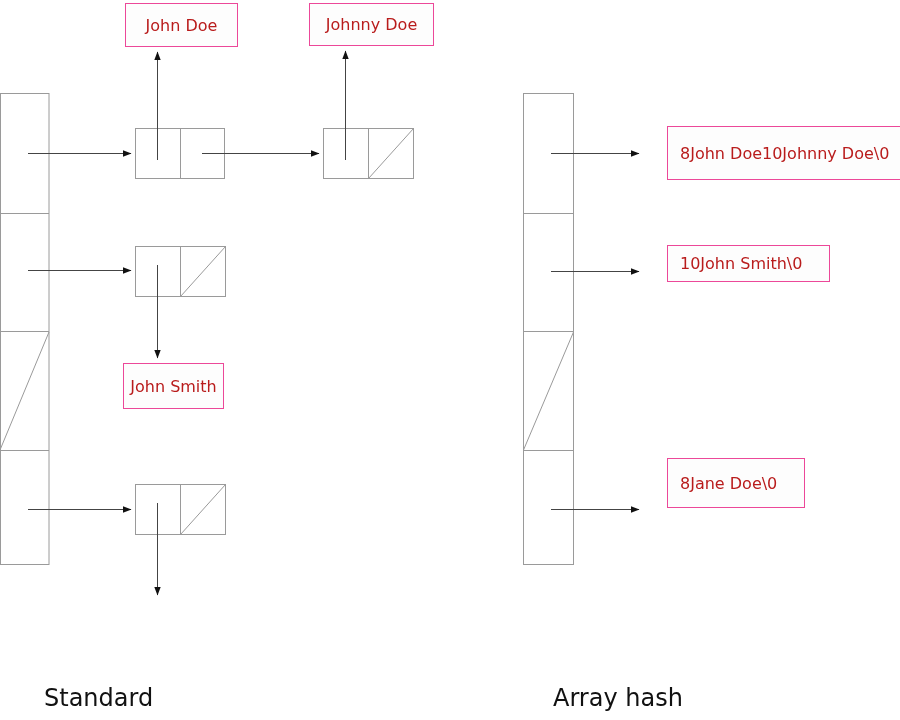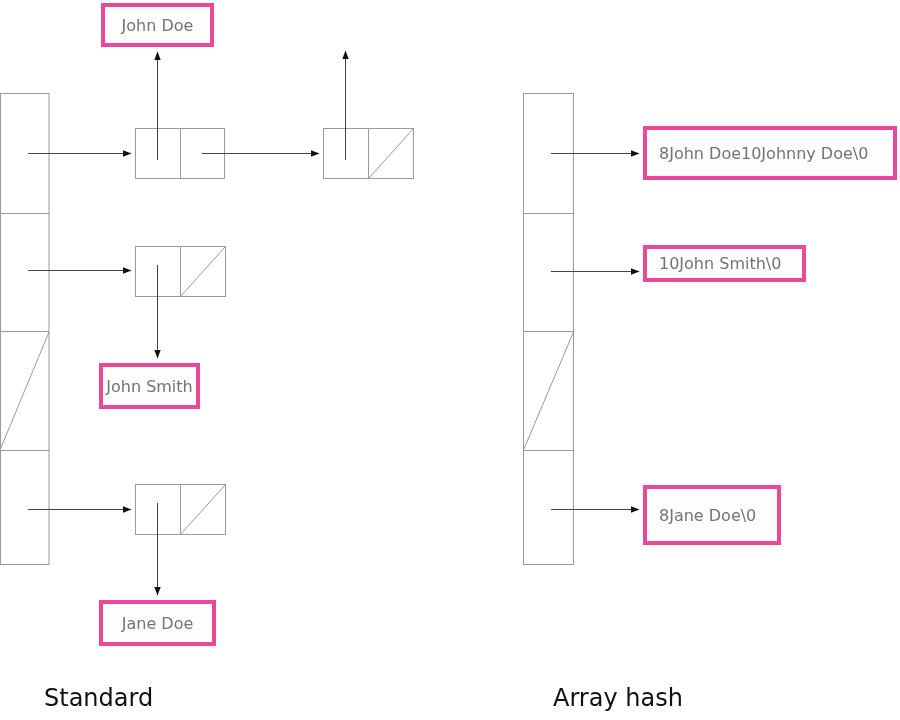--- a/index.html
+++ b/index.html
@@ -19,30 +19,31 @@
     position: absolute;
     left: 0;
     top: 0;
     width: 900px;
     height: 720px;
     pointer-events: none;
   }
   .labelbox {
     position: absolute;
     box-sizing: border-box;
-    border: 4px solid #ec4899;
+    border: 1px solid #ec4899;
     background: #fdfdfd;
     display: flex;
     align-items: center;
     justify-content: center;
-    color: #737373;
+    color: #b91c1c;
     font-size: 16px;
     font-family: "DejaVu Sans", "Liberation Sans", sans-serif;
     white-space: nowrap;
     letter-spacing: 0px;
+    margin-left: 24px;
   }
   .labelbox.left-align {
     justify-content: flex-start;
     padding-left: 12px;
   }
   .caption {
     position: absolute;
     color: #111111;
     font-size: 24px;
     font-family: "DejaVu Sans", "Liberation Sans", sans-serif;
@@ -121,28 +122,28 @@
 
     <g>
       <line x1="551" y1="153.5" x2="639" y2="153.5" stroke="#444444" stroke-width="1" marker-end="url(#arrowhead)"></line>
       <line x1="551" y1="271.5" x2="639" y2="271.5" stroke="#444444" stroke-width="1" marker-end="url(#arrowhead)"></line>
       <line x1="551" y1="509.5" x2="639" y2="509.5" stroke="#444444" stroke-width="1" marker-end="url(#arrowhead)"></line>
     </g>
   </svg>
 
   <div class="labelbox" style="left:101px; top:3px; width:113px; height:44px;">John Doe</div>
 
+  <div class="labelbox" style="left:285px; top:3px; width:125px; height:43px;">Johnny Doe</div>
 
   <div class="labelbox" style="left:99px; top:363px; width:101px; height:46px;">John Smith</div>
 
-  <div class="labelbox" style="left:99px; top:600px; width:117px; height:46px;">Jane Doe</div>
 
   <div class="labelbox left-align" style="left:643px; top:126px; width:254px; height:54px;">8John Doe10Johnny Doe\0</div>
 
   <div class="labelbox left-align" style="left:643px; top:245px; width:163px; height:37px;">10John Smith\0</div>
 
-  <div class="labelbox left-align" style="left:643px; top:485px; width:138px; height:60px;">8Jane Doe\0</div>
+  <div class="labelbox left-align" style="left:643px; top:458px; width:138px; height:50px;">8Jane Doe\0</div>
 
   <div class="caption" style="left:553px; top:684px;">Array hash</div>
 
   <div class="caption" style="left:44px; top:684px;">Standard</div>
 
 </div>
 
 </body></html>

